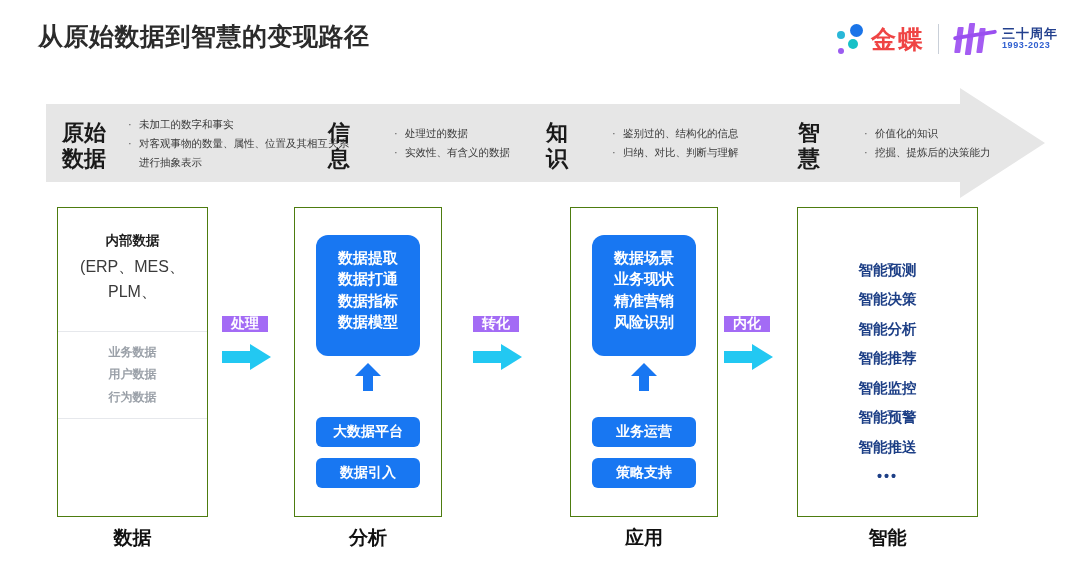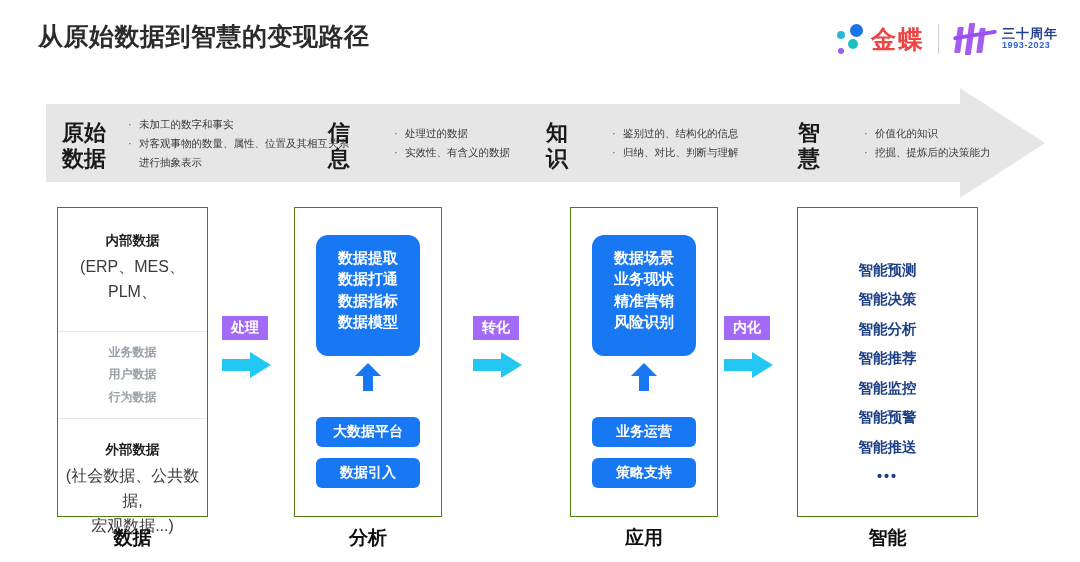--- a/index.html
+++ b/index.html
@@ -89,21 +89,21 @@
   .smart-list{padding-top:48px;text-align:center;}
   .smart-list div{font-size:14.5px;font-weight:bold;color:#1d3f86;line-height:2.03;}
   .smart-ellipsis{font-size:14px;font-weight:bold;color:#1d3f86;letter-spacing:2px;}
 
   
   .conn{position:absolute;width:60px;}
   #conn-0{left:222px;top:316px;}
   #conn-1{left:473px;top:316px;}
   #conn-2{left:724px;top:316px;}
   .conn-label{
-    width:46px;height:24px;background:#a36bf5;color:#fff;
+    width:46px;height:16px;background:#a36bf5;color:#fff;
     font-size:14px;font-weight:bold;display:flex;align-items:center;justify-content:center;
   }
   .conn-arrow{margin-top:12px;position:relative;width:56px;height:26px;}
   .conn-arrow .shaft{position:absolute;left:0;top:7px;width:32px;height:12px;background:#22c8f2;}
   .conn-arrow .tip{position:absolute;left:28px;top:0;width:0;height:0;border-top:13px solid transparent;border-bottom:13px solid transparent;border-left:21px solid #22c8f2;}
 
   
   .foot{position:absolute;top:525px;font-size:19px;font-weight:bold;color:#111;text-align:center;}
   #foot-0{left:57px;width:151px;}
   #foot-1{left:294px;width:148px;}
@@ -217,27 +217,20 @@
       <div>(ERP、MES、PLM、</div>
     </div>
   </div>
   <div class="hr" style="margin-top:26px;"></div>
   <div class="gray-list">
     <div>业务数据</div>
     <div>用户数据</div>
     <div>行为数据</div>
   </div>
   <div class="hr"></div>
-  <div class="blk" style="padding-top:22px;">
-    <div class="blk-title">外部数据</div>
-    <div class="blk-sub">
-      <div>(社会数据、公共数据,</div>
-      <div>宏观数据...)</div>
-    </div>
-  </div>
 </div>
 
 <div class="card" id="card-analysis">
   <div class="bigbox">
     <div>数据提取</div>
     <div>数据打通</div>
     <div>数据指标</div>
     <div>数据模型</div>
   </div>
   <div class="uparrow">

